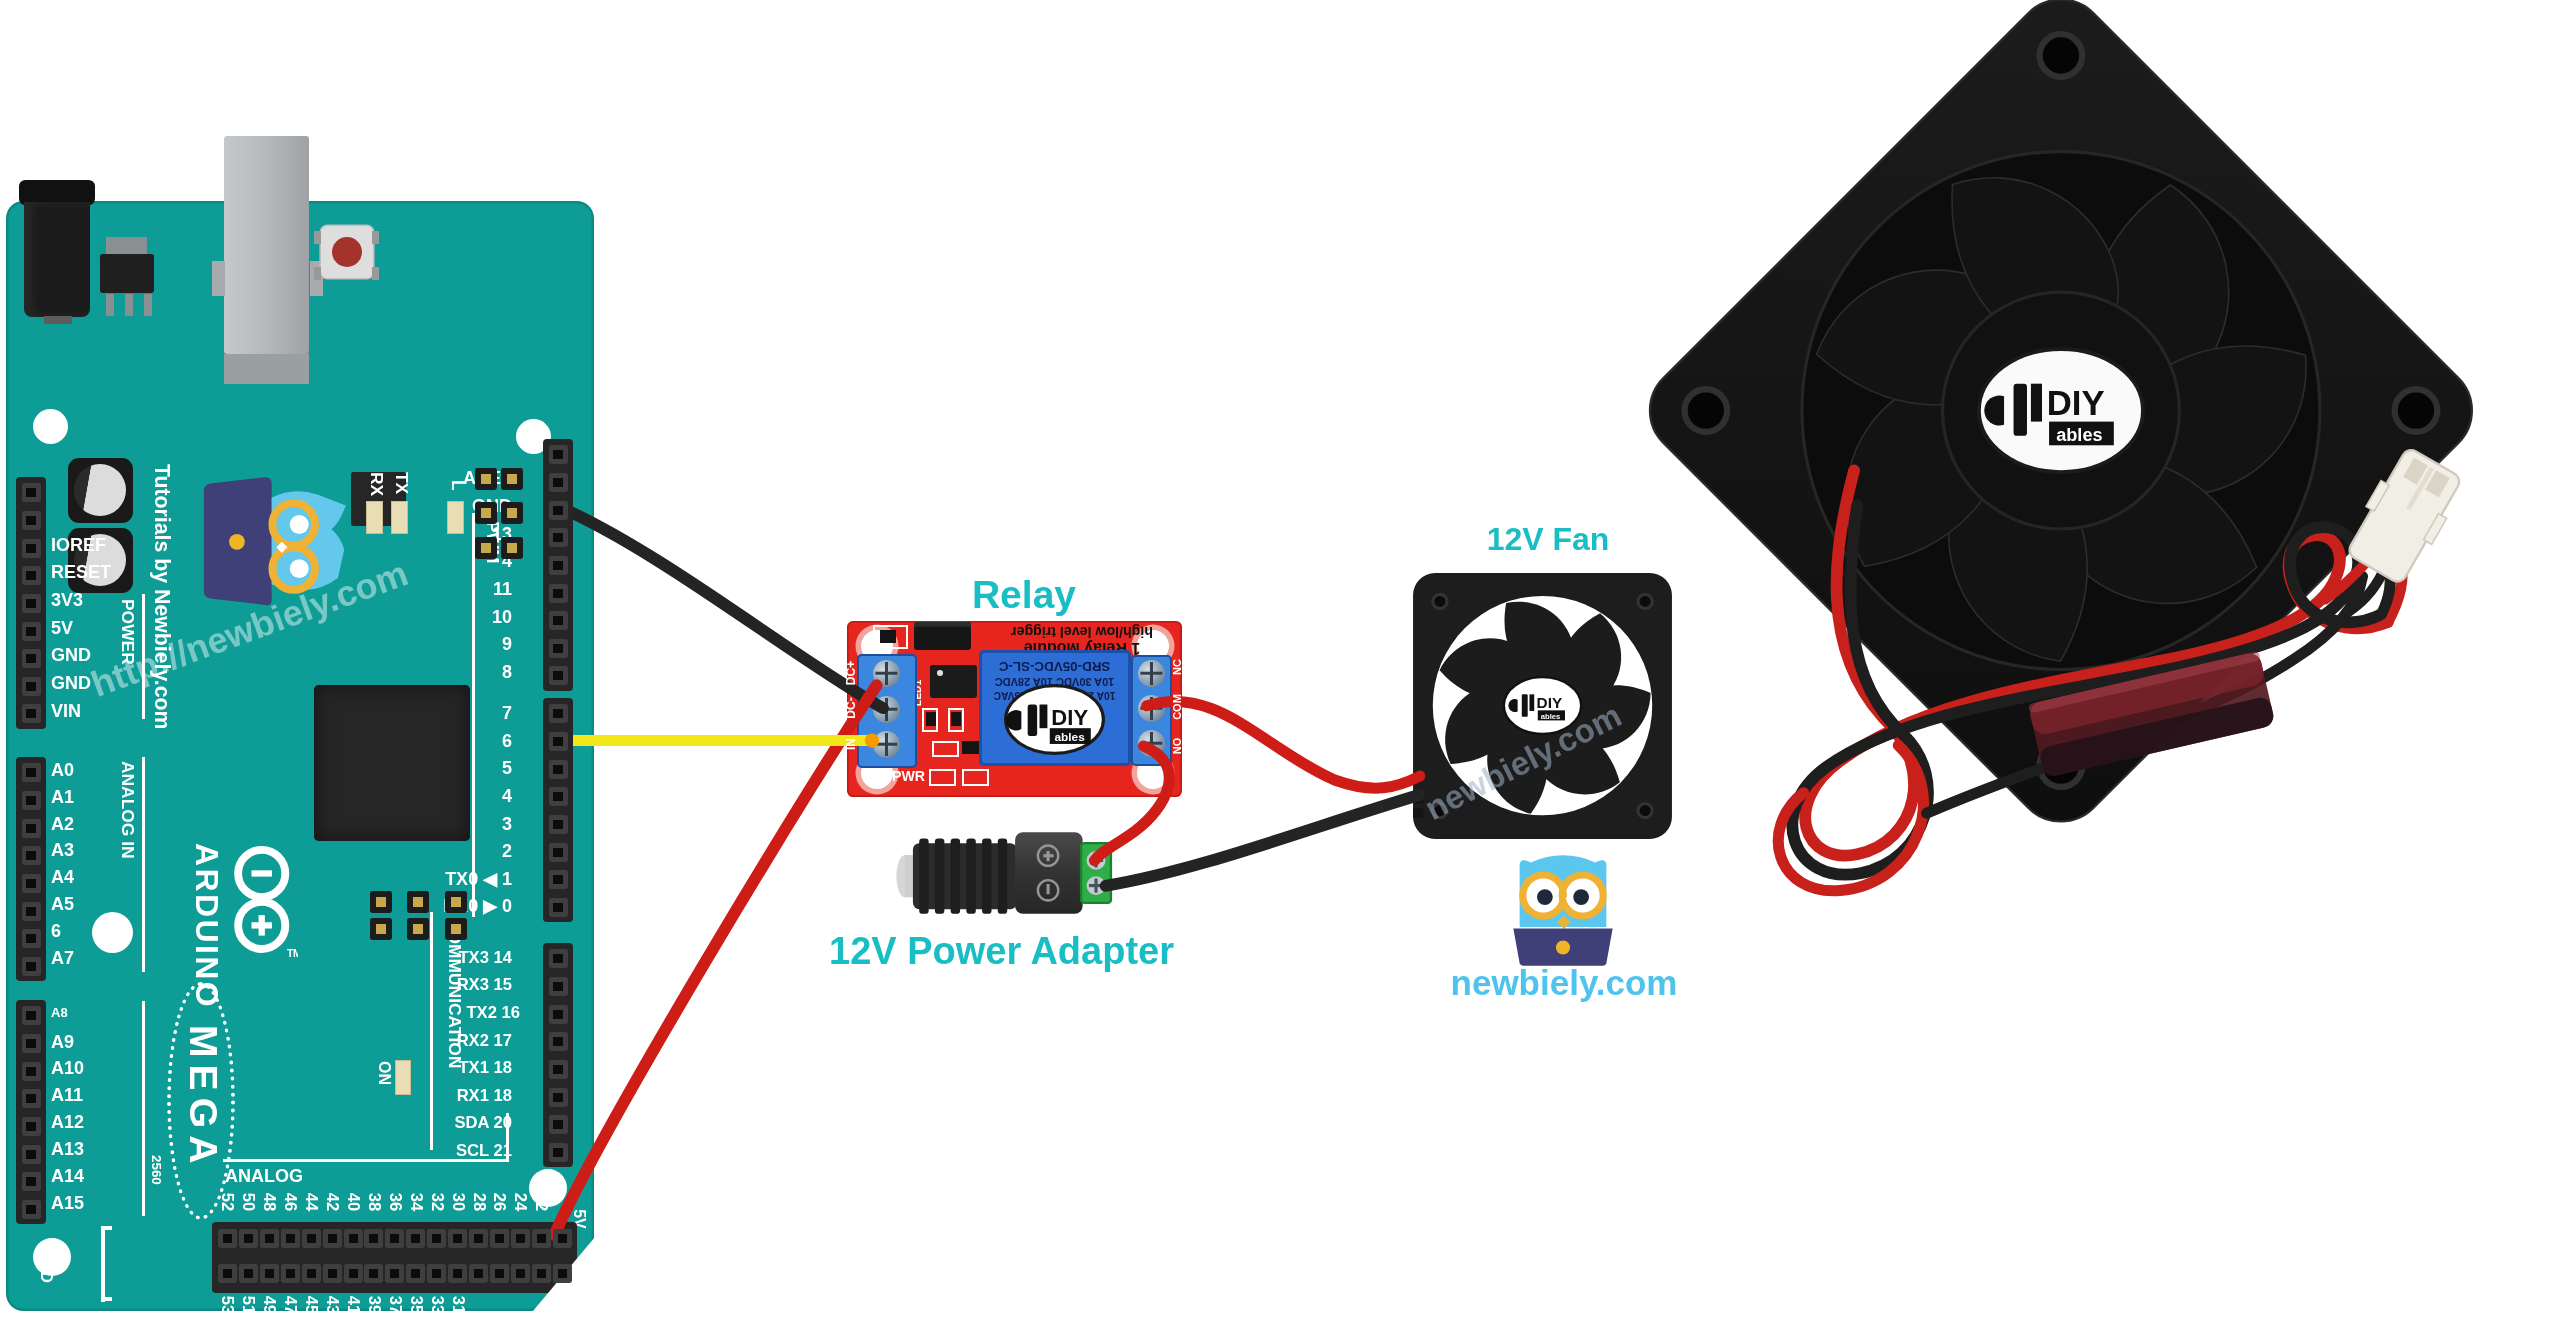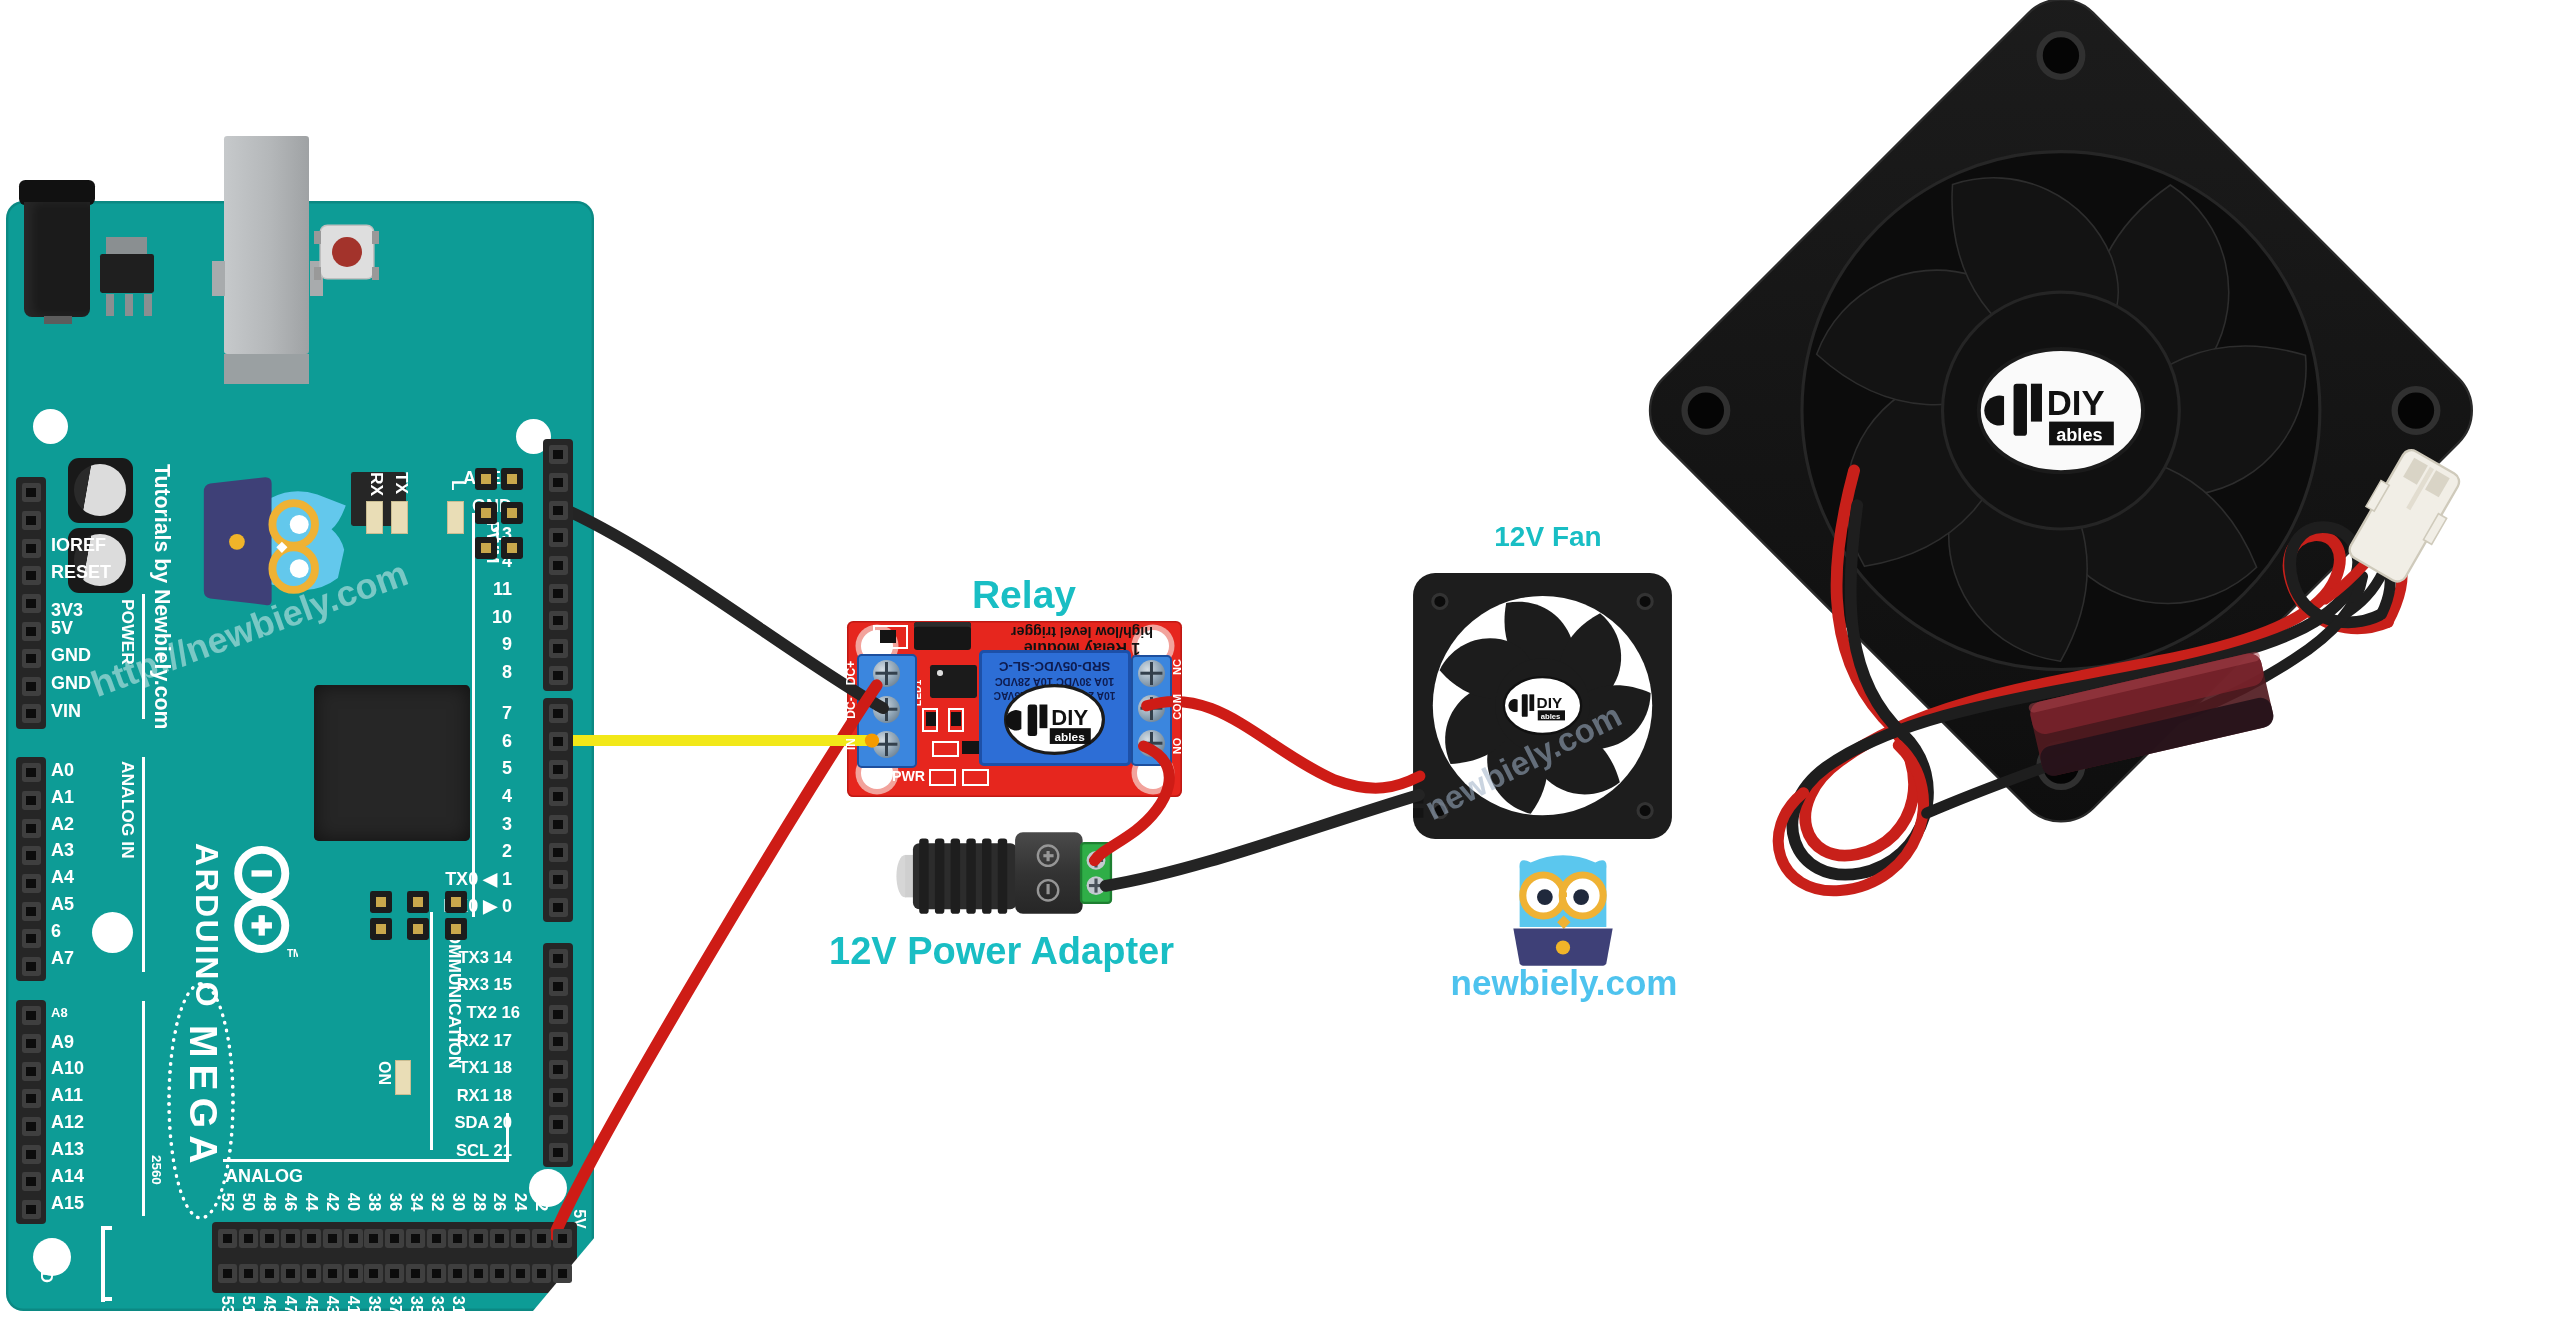--- a/index.html
+++ b/index.html
@@ -295,21 +295,21 @@
       <circle cx="62" cy="58" r="10" fill="#20293c"></circle>
       <circle cx="108" cy="58" r="10" fill="#20293c"></circle>
       <rect x="80" y="84" width="12" height="12" transform="rotate(45 86 90)" fill="#efb234"></rect>
       <path d="M22 98 L148 98 L140 142 Q139 145 136 145 L34 145 Q31 145 30 142 Z" fill="#3e4077"></path>
       <circle cx="85" cy="122" r="9" fill="#f0b429"></circle>
     </svg>
   </div>
   <div class="caption" style="left:1418px;top:965px;width:292px;font-size:35px;">newbiely.com</div>
 
   <div class="title" style="left:866px;top:575px;width:316px;font-size:39px;">Relay</div>
-  <div class="title" style="left:1390px;top:523px;width:316px;font-size:28px;">12V Fan</div>
+  <div class="title" style="left:1390px;top:523px;width:316px;font-size:32px;">12V Fan</div>
   <div class="title" style="left:808px;top:932px;width:387px;font-size:38px;">12V Power Adapter</div>
 
   <div class="abs" style="left:533px;top:1237px;width:62px;height:74px;background:#fff;clip-path:polygon(0 100%,100% 0,100% 100%);"></div>
 
   <svg class="stage-svg" width="2576" height="1324" viewBox="0 0 3262 1677">
     <defs>
       <linearGradient id="fanG" x1="0" y1="0" x2="1" y2="1">
         <stop offset="0" stop-color="#1c1c1c"></stop>
           <stop offset="1" stop-color="#0e0e0e"></stop>
       </linearGradient>
@@ -383,21 +383,21 @@
     <circle cx="706" cy="938" r="9" fill="#f59b00"></circle>
     <circle cx="1104" cy="938" r="9" fill="#f59b00"></circle>
 
     <path d="M 1452 894 C 1540 866, 1600 948, 1690 988 C 1740 1006, 1768 998, 1798 983" stroke="#ce1c16" stroke-width="14" fill="none" stroke-linecap="round"></path>
     <path d="M 1448 945 C 1505 968, 1478 1022, 1438 1052 C 1414 1070, 1394 1078, 1386 1090" stroke="#ce1c16" stroke-width="14" fill="none" stroke-linecap="round"></path>
     <path d="M 1400 1122 C 1520 1102, 1660 1048, 1797 1007" stroke="#242424" stroke-width="15" fill="none" stroke-linecap="round"></path>
   </svg>
 
 <span class="plbl" style="font-size: 18px; top: 536px; left: 51px;">IOREF</span>
     <span class="plbl" style="font-size: 18px; top: 563px; left: 51px;">RESET</span>
-    <span class="plbl" style="font-size: 18px; top: 591px; left: 51px; margin-top: 10px;">3V3</span>
+    <span class="plbl" style="font-size: 18px; top: 591px; left: 51px;">3V3</span>
     <span class="plbl" style="font-size: 18px; top: 619px; left: 51px;">5V</span>
     <span class="plbl" style="font-size: 18px; top: 646px; left: 51px;">GND</span>
     <span class="plbl" style="font-size: 18px; top: 674px; left: 51px;">GND</span>
     <span class="plbl" style="font-size: 18px; top: 702px; left: 51px;">VIN</span>
     <span class="plbl" style="font-size: 18px; top: 761px; left: 51px;">A0</span>
     <span class="plbl" style="font-size: 18px; top: 788px; left: 51px;">A1</span>
     <span class="plbl" style="font-size: 18px; top: 815px; left: 51px;">A2</span>
     <span class="plbl" style="font-size: 18px; top: 841px; left: 51px;">A3</span>
     <span class="plbl" style="font-size: 18px; top: 868px; left: 51px;">A4</span>
     <span class="plbl" style="font-size: 18px; top: 895px; left: 51px;">A5</span>

